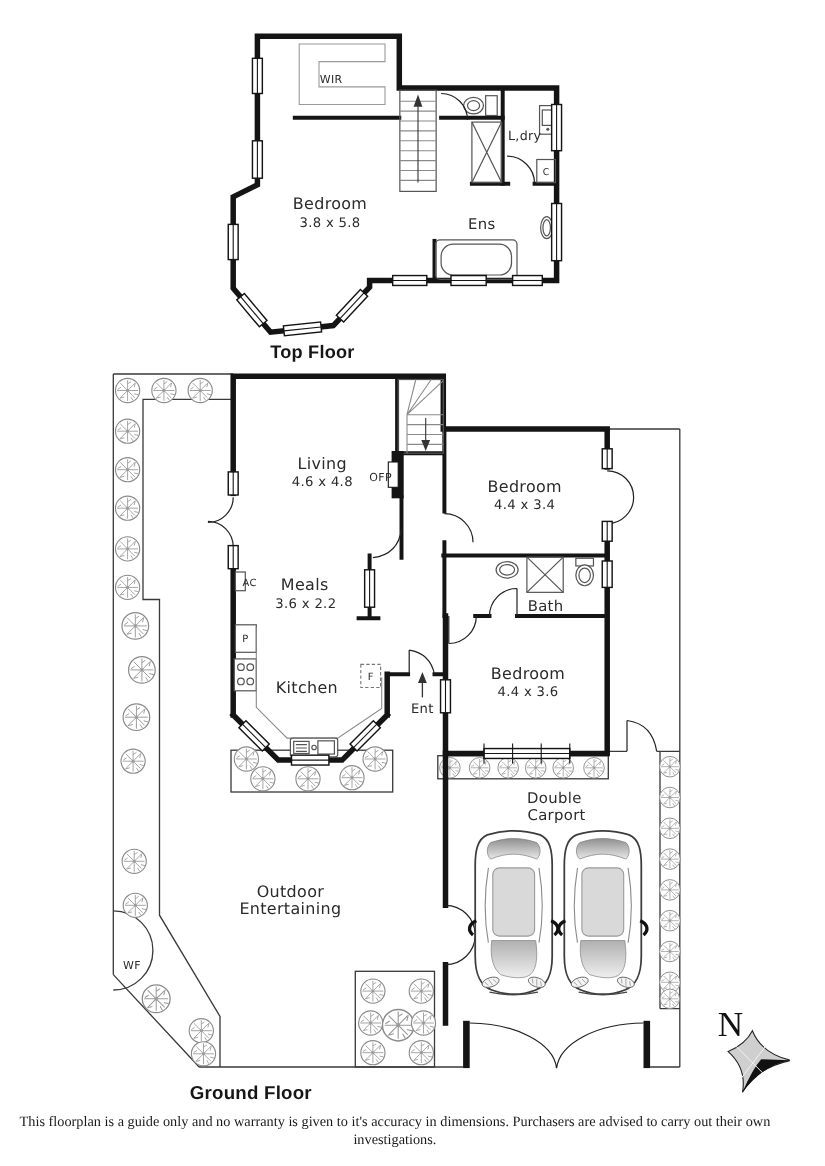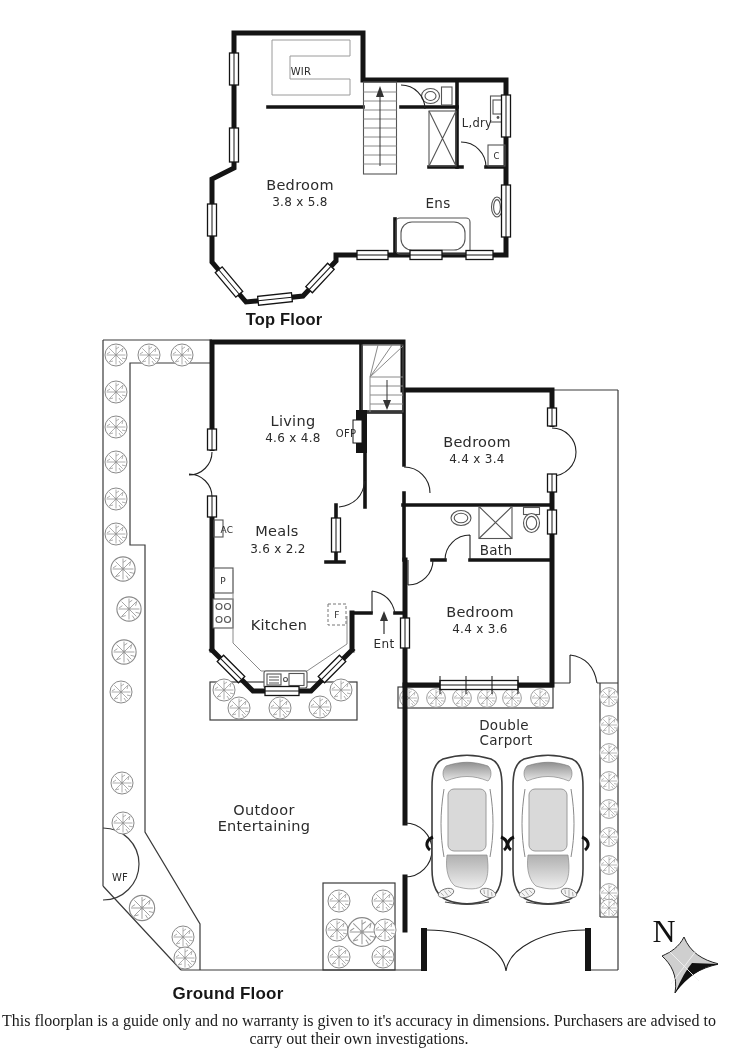--- a/index.html
+++ b/index.html
@@ -14,21 +14,21 @@
   .cnt{stroke:#8a8a8a;stroke-width:1;fill:none;}
   .door{stroke:#222;stroke-width:1.1;fill:none;}
   .winr{fill:#fff;stroke:#141414;stroke-width:1.3;}
   .winl{stroke:#141414;stroke-width:1;}
   text.lbl{font-family:"DejaVu Sans","Liberation Sans",sans-serif;fill:#2b2b2b;
            text-anchor:middle;letter-spacing:.3px;}
   text.flr{font-family:"Liberation Sans",sans-serif;fill:#161616;font-weight:bold;
            text-anchor:middle;letter-spacing:.2px;}
   text.nlt{font-family:"Liberation Serif",serif;fill:#111;text-anchor:middle;}
   .disclaimer{position:absolute;left:0;right:0;top:1012px;text-align:center;
-              font-family:"Liberation Serif",serif;font-size:16px;color:#1a1a1a;}
+              font-family:"Liberation Serif",serif;font-size:13px;color:#1a1a1a;}
 </style>
 </head>
 <body>
 
 <div class="page">
 <svg width="750" height="1010" viewBox="0 0 750 1010">
   <defs>
     <linearGradient id="gMetal" x1="0" y1="0" x2="0" y2="1">
       <stop offset="0" stop-color="#8f8f8f"></stop>
           <stop offset="1" stop-color="#e8e8e8"></stop>

